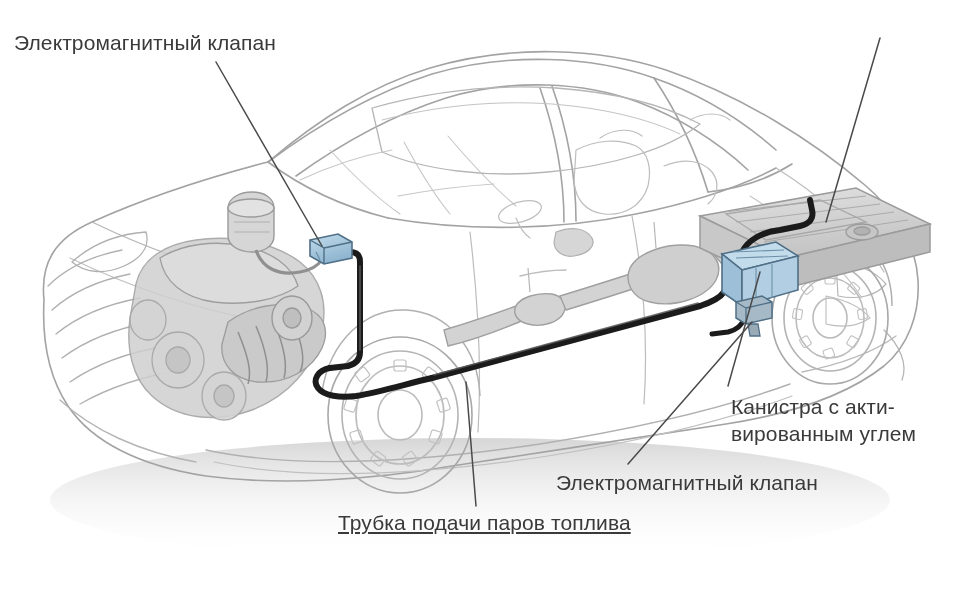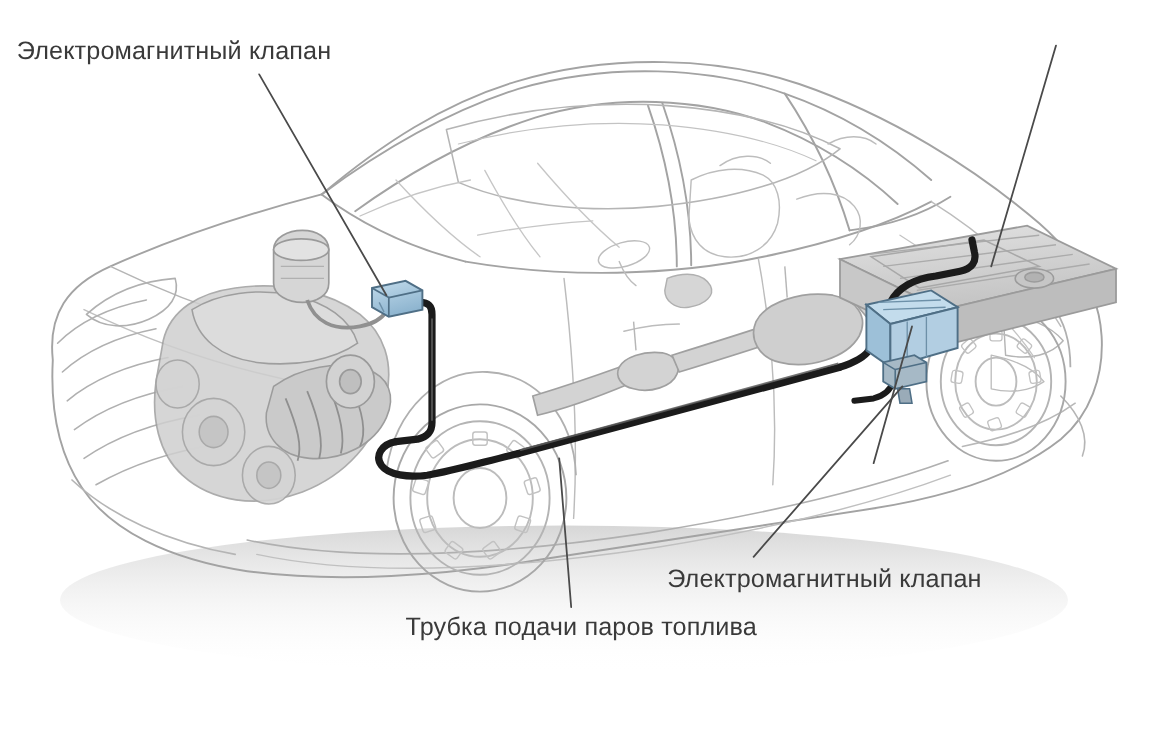--- a/index.html
+++ b/index.html
@@ -20,21 +20,21 @@
     font-weight:400;
     white-space:nowrap;
     letter-spacing:0.1px;
   }
   .callout.two-line{white-space:normal;line-height:27px;}
 
   .lbl-solenoid-front{left:14px;  top:30px;}
   .lbl-tank{          left:778px; top:10px;}
   .lbl-canister{      left:731px; top:393px; width:215px;}
   .lbl-solenoid-rear{ left:556px; top:470px;}
-  .lbl-vapor-tube{    left:338px; top:510px;}
+  .lbl-vapor-tube{    left:338px; top:510px;text-decoration:underline;}
 </style>
 </head>
 <body>
 
 <div id="stage">
 
   <svg width="960" height="614" viewBox="0 0 960 614">
     <defs>
       <linearGradient id="shadowGrad" x1="0" y1="0" x2="0" y2="1">
         <stop offset="0%" stop-color="#c9c9c9" stop-opacity="0.75"></stop>
@@ -340,19 +340,21 @@
       <path d="M760 272 L728 386"></path>
       <path d="M752 322 L628 464"></path>
       <path d="M466 382 L476 506"></path>
     </g>
   </svg>
 
   <div class="callout lbl-solenoid-front">Электромагнитный клапан</div>
 
 
   <div class="callout two-line lbl-canister">
+    <div>Канистра с акти-</div>
+    <div>вированным углем</div>
   </div>
 
   <div class="callout lbl-solenoid-rear">Электромагнитный клапан</div>
 
   <div class="callout lbl-vapor-tube">Трубка подачи паров топлива</div>
 
 </div>
 
 </body></html>

